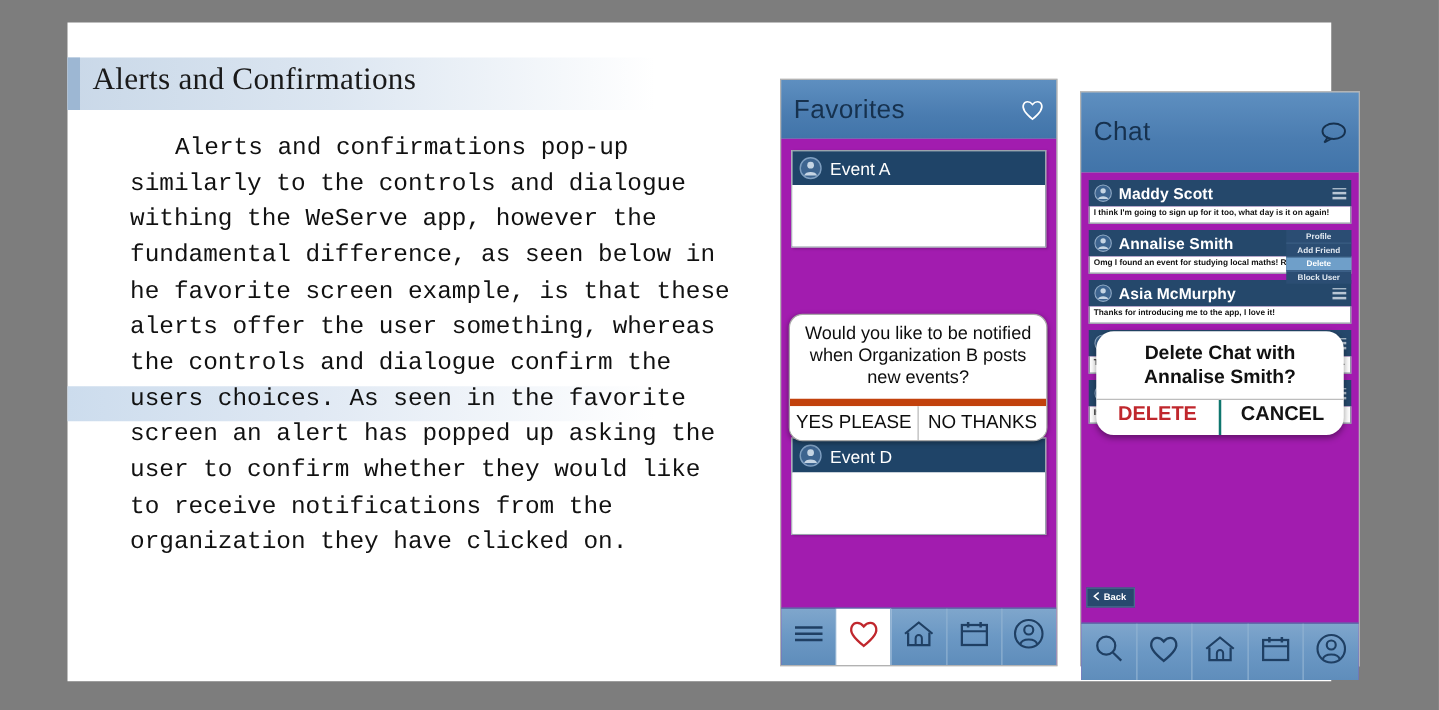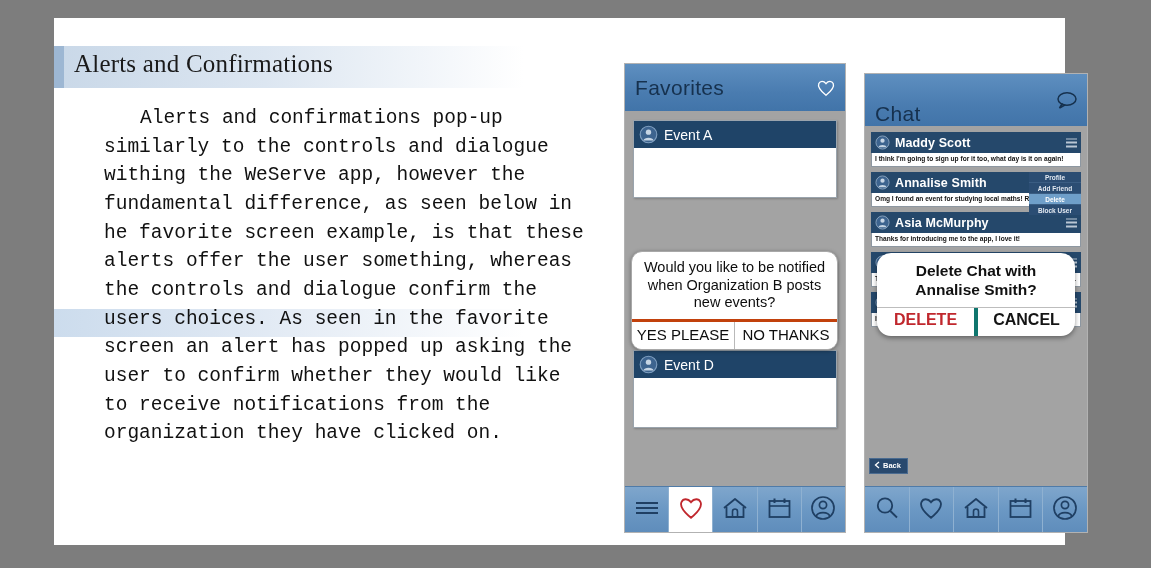--- a/index.html
+++ b/index.html
@@ -63,37 +63,37 @@
   .phone-favorites { left: 570px; top: 45px; width: 222px; height: 470px; }
   .phone-chat      { left: 810px; top: 55px; width: 224px; height: 460px; }
 
   .phone-header {
     position: relative;
     height: 47px;
     background: linear-gradient(to bottom, #5e8fc0 0%, #4a7cb0 60%, #4174a9 100%);
     display: flex; align-items: center;
     padding: 0 10px;
   }
-  .phone-chat .phone-header { height: 52px; align-items: flex-end; }
+  .phone-chat .phone-header { height: 64px; }
   .phone-title {
     font-size: 21px;
     color: #16314e;
     font-weight: 400;
     letter-spacing: 0.3px;
   }
   .header-icon {
     position: absolute;
     right: 9px; top: 50%;
     transform: translateY(-50%);
     display: flex; align-items: center;
   }
   .phone-body {
     position: relative;
     height: calc(100% - 47px);
-    background: #a3a3a3;
+    background: #a21caf;
     padding: 8px;
   }
   .phone-chat .phone-body { height: calc(100% - 52px); padding: 6px; }
 
   
   .fav-card {
     background: #ffffff;
     border: 1px solid #9aa4ad;
     margin-bottom: 11px;
     box-shadow: 1px 1px 2px rgba(0,0,0,0.22);
@@ -124,21 +124,21 @@
   }
   .alert-msg {
     padding: 7px 8px 7px;
     text-align: center;
     font-size: 14.5px;
     line-height: 1.22;
     color: #0d0d0d;
   }
   .alert-actions {
     display: flex;
-    border-top: 3px solid #c2410c;
+    border-top: 6px solid #c2410c;
   }
   .alert-btn {
     flex: 1;
     text-align: center;
     font-size: 15px;
     padding: 4px 0 6px;
     color: #0d0d0d;
     background: #ffffff;
     cursor: pointer;
   }
@@ -237,21 +237,21 @@
     line-height: 1.2;
   }
   .delete-actions { display: flex; border-top: 1px solid #bdbdbd; }
   .delete-btn {
     flex: 1; text-align: center;
     font-size: 16px; font-weight: bold;
     padding: 3px 0 7px;
     cursor: pointer;
   }
   .delete-btn.danger { color: #c0272d; }
-  .delete-btn.neutral { color: #141414; border-left: 4px solid #0f766e; }
+  .delete-btn.neutral { color: #141414; border-left: 2px solid #0f766e; }
 
   
   .back-btn {
     position: absolute;
     left: 4px; bottom: 58px;
     background: #28496e;
     border: 1px solid #4a6b90;
     color: #ffffff;
     font-size: 7.5px;
     font-weight: bold;

